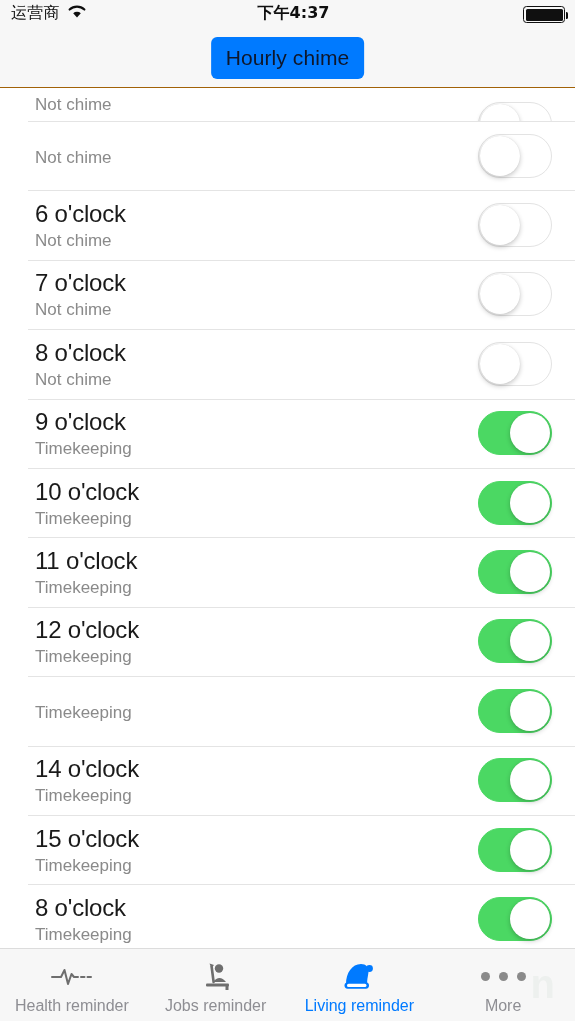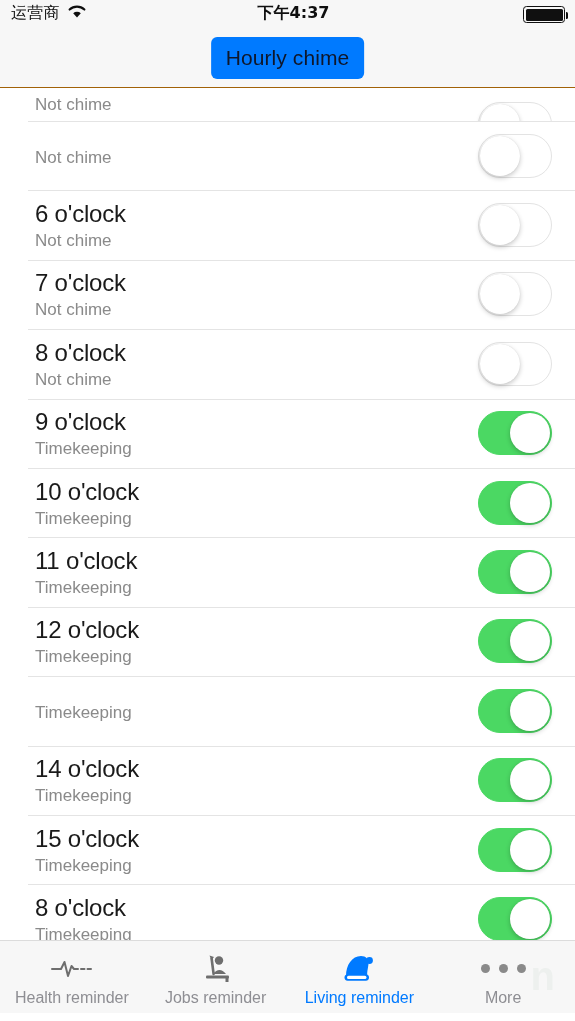--- a/index.html
+++ b/index.html
@@ -105,21 +105,21 @@
   .knob {
     position:absolute; top:1px; left:1px;
     width:40px; height:40px; border-radius:50%;
     background:#ffffff;
     box-shadow:0 2px 5px rgba(0,0,0,0.22), 0 0 1px rgba(0,0,0,0.12);
   }
   .switch.on .knob { left:auto; right:1px; }
 
   
   .tabbar {
-    position:absolute; bottom:8px; left:0; width:575px; height:73px;
+    position:absolute; bottom:0; left:0; width:575px; height:73px;
     background:#f7f7f7; border-top:1px solid #dcdcdc;
     display:flex;
   }
   .tab {
     flex:1; display:flex; flex-direction:column;
     align-items:center; justify-content:center; gap:4px;
     cursor:pointer; padding-top:4px;
   }
   .tab-icon { height:34px; display:flex; align-items:center; justify-content:center; }
   .tab-label {

